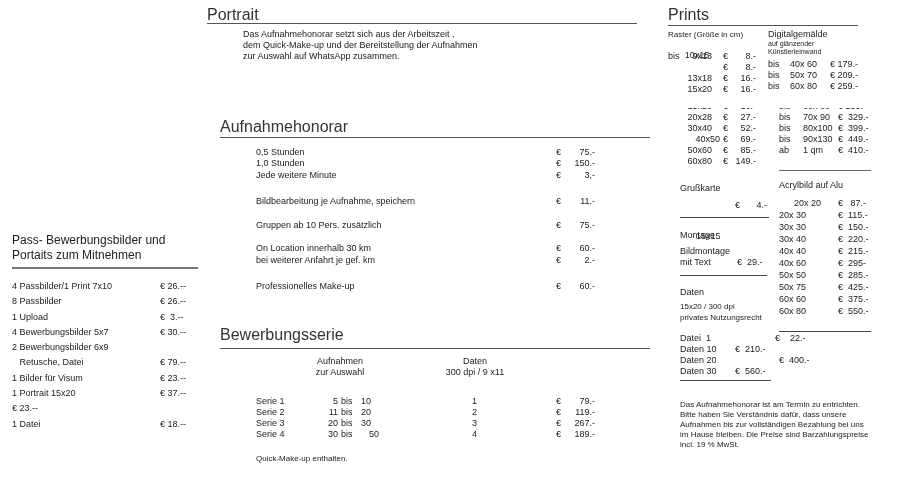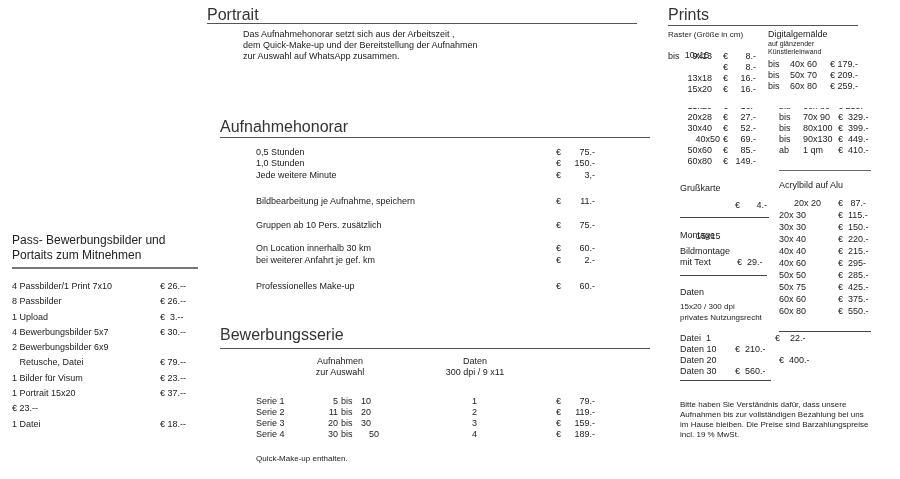--- a/index.html
+++ b/index.html
@@ -87,21 +87,21 @@
   <div class="row t9" style="left:472px;top:407px;">2</div>
   <div class="row t9" style="left:556px;top:407px;">€</div>
   <div class="row t9" style="left:565px;top:407px;width:30px;text-align:right;">119.-</div>
 
   <div class="row t9" style="left:256px;top:418px;">Serie 3</div>
   <div class="row t9" style="left:320px;top:418px;width:18px;text-align:right;">20</div>
   <div class="row t9" style="left:341px;top:418px;">bis</div>
   <div class="row t9" style="left:361px;top:418px;">30</div>
   <div class="row t9" style="left:472px;top:418px;">3</div>
   <div class="row t9" style="left:556px;top:418px;">€</div>
-  <div class="row t9" style="left:565px;top:418px;width:30px;text-align:right;">159.-</div>
+  <div class="row t9" style="left:565px;top:418px;width:30px;text-align:right;">267.-</div>
 
   <div class="row t9" style="left:256px;top:429px;">Serie 4</div>
   <div class="row t9" style="left:320px;top:429px;width:18px;text-align:right;">30</div>
   <div class="row t9" style="left:341px;top:429px;">bis</div>
   <div class="row t9" style="left:369px;top:429px;">50</div>
   <div class="row t9" style="left:472px;top:429px;">4</div>
   <div class="row t9" style="left:556px;top:429px;">€</div>
   <div class="row t9" style="left:565px;top:429px;width:30px;text-align:right;">189.-</div>
 </div>
 <div class="row t8" style="left:256px;top:454px;">Quick-Make-up enthalten.</div>
@@ -267,17 +267,18 @@
   <div class="row t9" style="left:119px;top:174px;">50x 75</div>
   <div class="row t9" style="left:178px;top:174px;white-space:pre;">€  425.-</div>
   <div class="row t9" style="left:119px;top:186px;">60x 60</div>
   <div class="row t9" style="left:178px;top:186px;white-space:pre;">€  375.-</div>
   <div class="row t9" style="left:119px;top:198px;">60x 80</div>
   <div class="row t9" style="left:178px;top:198px;white-space:pre;">€  550.-</div>
   <div class="rule" style="left:119px;top:223px;width:92px;background:#444;"></div>
 </div>
 
 <div class="abs t8" style="left:680px;top:400px;width:220px;line-height:10px;">
+  <div>Das Aufnahmehonorar ist am Termin zu entrichten.</div>
   <div>Bitte haben Sie Verständnis dafür, dass unsere</div>
   <div>Aufnahmen bis zur vollständigen Bezahlung bei uns</div>
   <div>im Hause bleiben. Die Preise sind Barzahlungspreise</div>
   <div>incl. 19 % MwSt.</div>
 </div>
 
 </body></html>

